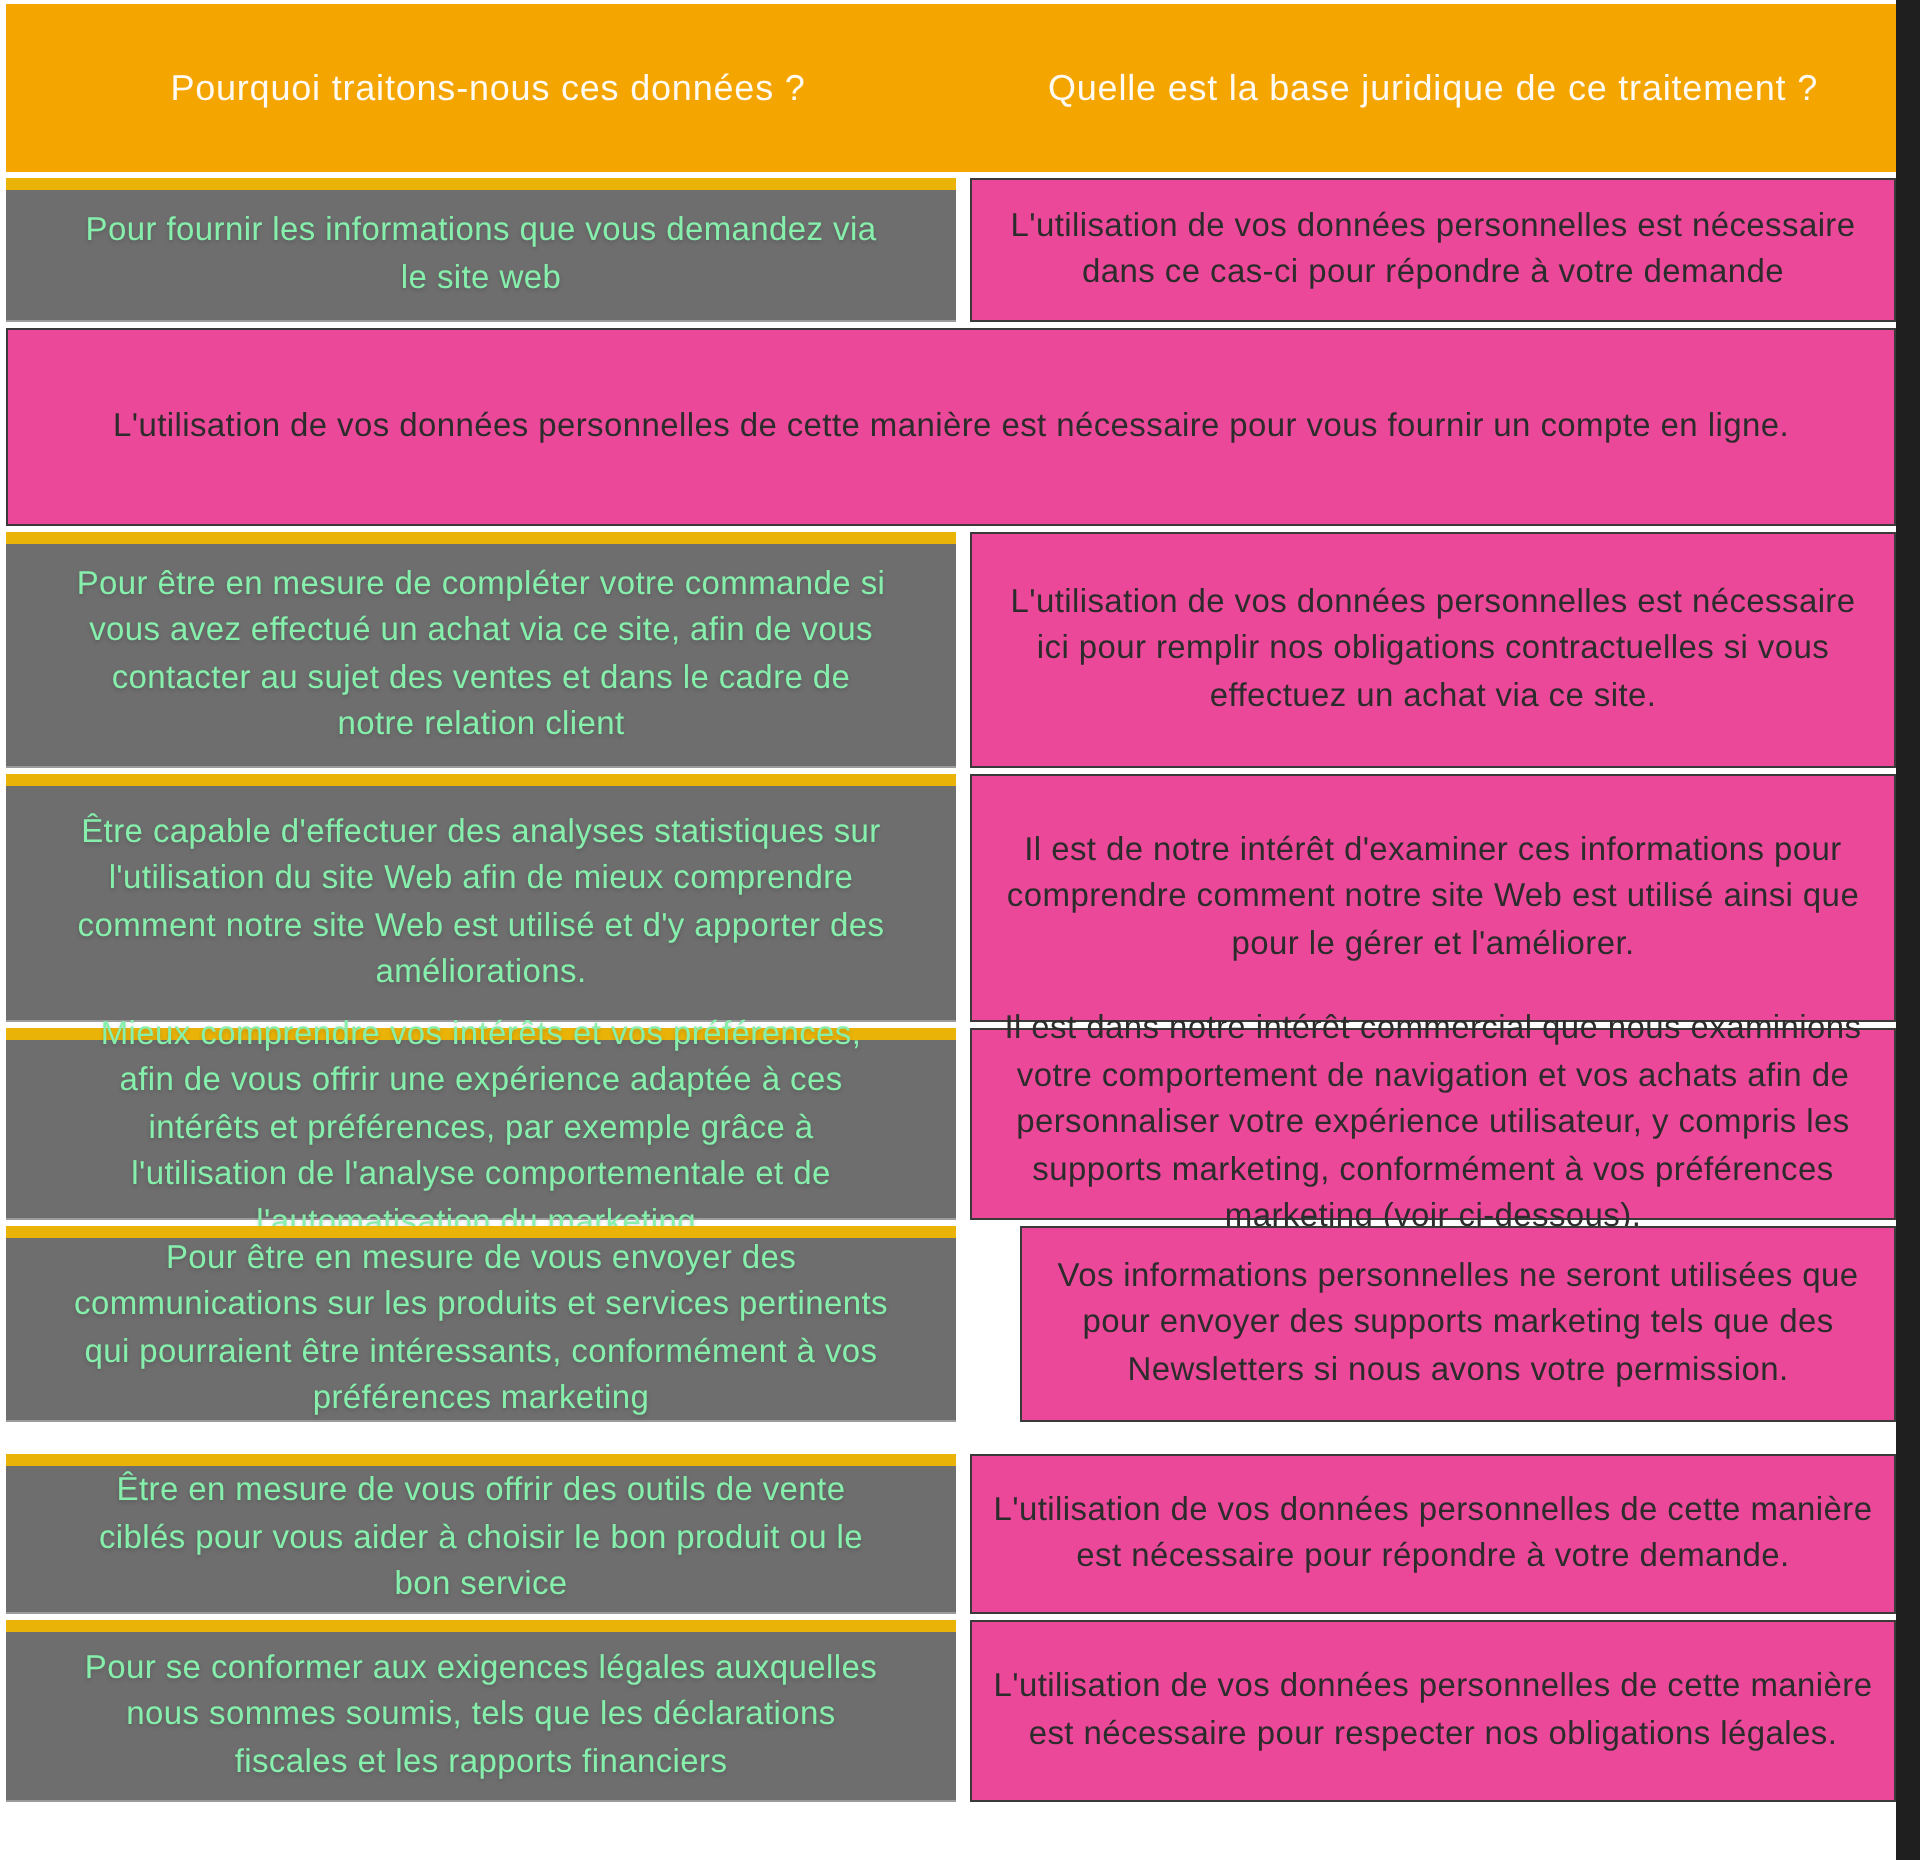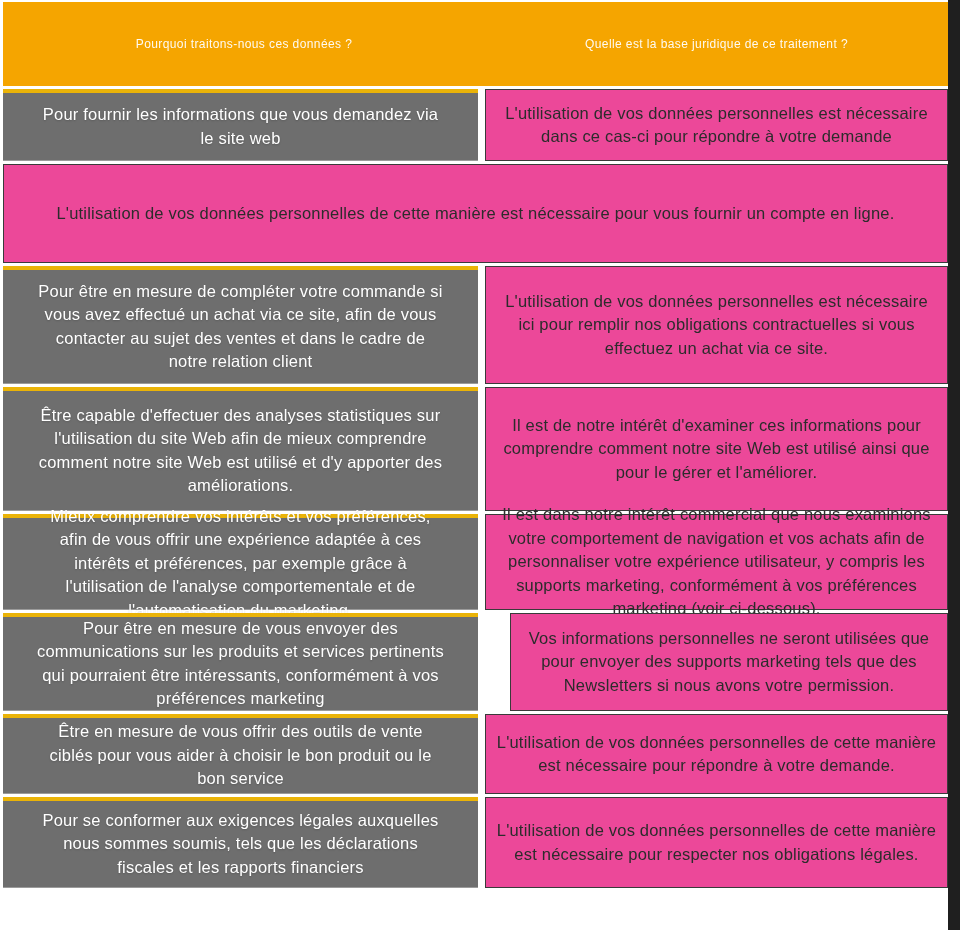--- a/index.html
+++ b/index.html
@@ -28,38 +28,38 @@
     display: flex;
     height: 84px;
     background: #F5A500;
     margin-bottom: 3px;
   }
   .hcell {
     display: flex;
     align-items: center;
     justify-content: center;
     color: rgba(255,255,255,0.95);
-    font-size: 12px;
+    font-size: 18px;
     letter-spacing: 0.4px;
     text-align: center;
   }
   .hcell.left  { width: 482px; }
   .hcell.right { flex: 1; }
   .trow {
     display: flex;
     column-gap: 7px;
     margin-bottom: 3px;
     align-items: stretch;
   }
   .pcell {
     width: 475px;
     box-sizing: border-box;
     background: #6E6E6E;
-    color: #ffffff;
-    border-top: 4px solid #eab308;
+    color: #86efac;
+    border-top: 6px solid #eab308;
     border-bottom: 1px solid #9b9b9b;
     display: flex;
     align-items: center;
     justify-content: center;
     text-align: center;
     padding: 6px 32px;
     font-size: 16.5px;
     line-height: 1.42;
     letter-spacing: 0.2px;
     text-shadow: 0 1px 2px rgba(0,0,0,0.18);
@@ -78,21 +78,21 @@
     font-size: 16.5px;
     line-height: 1.42;
     letter-spacing: 0.2px;
   }
   .r1 { height: 72px; }
   .r2 { height: 99px; }
   .r3 { height: 118px; }
   .r4 { height: 124px; }
   .r5 { height: 96px; }
   .r6 { height: 98px; gap: 32px; }
-  .r7 { height: 80px; }
+  .r7 { height: 80px; margin-top: 13px; }
   .r8 { height: 91px; }
 </style>
 </head>
 <body>
 
 <div class="page">
 
   <div class="table">
 
     <div class="thead">

